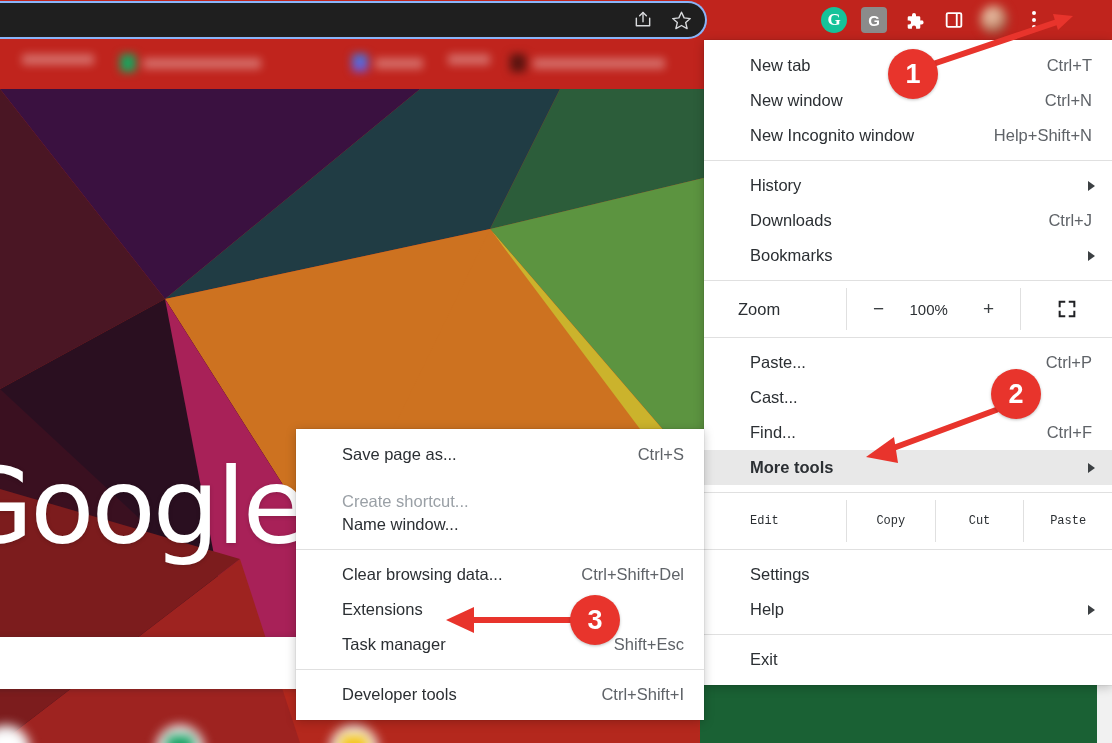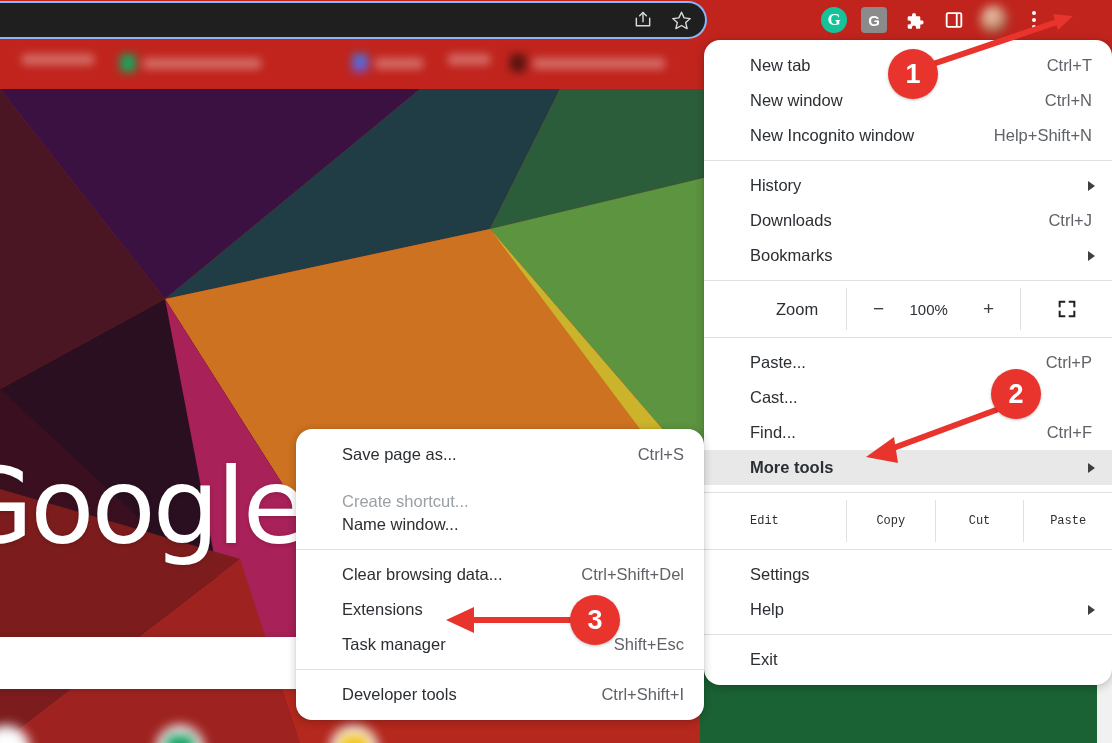--- a/index.html
+++ b/index.html
@@ -82,21 +82,21 @@
   .sc-dot { width: 28px; height: 28px; border-radius: 6px; }
 
   .scrollbar {
     position: absolute; right: 0; top: 89px; width: 15px; height: 654px;
     background: #f1f1f1; z-index: 3;
   }
   .scroll-thumb { position:absolute; left:3px; top:2px; width:9px; height:0px; background:#c1c1c1; border-radius:5px;}
 
   
   .menu {
-    position: absolute; background: #ffffff; border-radius: 16px;
+    position: absolute; background: #ffffff; border-radius: 0;
     box-shadow: 0 2px 10px rgba(0,0,0,.22), 0 0 1px rgba(0,0,0,.25);
     z-index: 20; padding: 8px 0;
     font-family: "Liberation Sans", sans-serif;
   }
   #main-menu { left: 704px; top: 40px; width: 408px; }
   #sub-menu  { left: 296px; top: 429px; width: 408px; }
 
   .mi {
     position: relative; display: flex; align-items: center;
     height: 35px; padding: 0 18px 0 46px; cursor: default;
@@ -111,21 +111,21 @@
   .mi .arrow {
     position: absolute; right: 17px; width: 0; height: 0;
     border-left: 7px solid #3c4043; border-top: 5px solid transparent; border-bottom: 5px solid transparent;
   }
   .sep { height: 1px; background: #e0e0e0; margin: 7px 0; }
 
   
   .zoom-row {
     display: flex; align-items: center; height: 42px; font-size: 16.5px; color: #2b2f33;
   }
-  .zr-label { width: 142px; padding-left: 72px; }
+  .zr-label { width: 142px; padding-left: 34px; }
   .zr-ctl { flex: 1; display: flex; align-items: center; justify-content: center; gap: 22px; border-left: 1px solid #e0e0e0; height: 100%; }
   .zr-minus, .zr-plus { font-size: 19px; color: #3c4043; width: 18px; text-align:center; }
   .zr-pct { font-size: 15px; color: #2b2f33; min-width: 48px; text-align:left; }
   .zr-full { width: 92px; display:flex; align-items:center; justify-content:center; border-left: 1px solid #e0e0e0; height: 100%; }
 
   
   .edit-row { display: flex; align-items: center; height: 42px; font-size: 12px; color: #2b2f33; font-family: Liberation Mono, monospace; }
   .er-cell { display:flex; align-items:center; justify-content:center; height: 100%; }
   .er-edit { width: 142px; padding-left: 46px; justify-content: flex-start; }
   .er-other { flex: 1; border-left: 1px solid #e0e0e0; }

